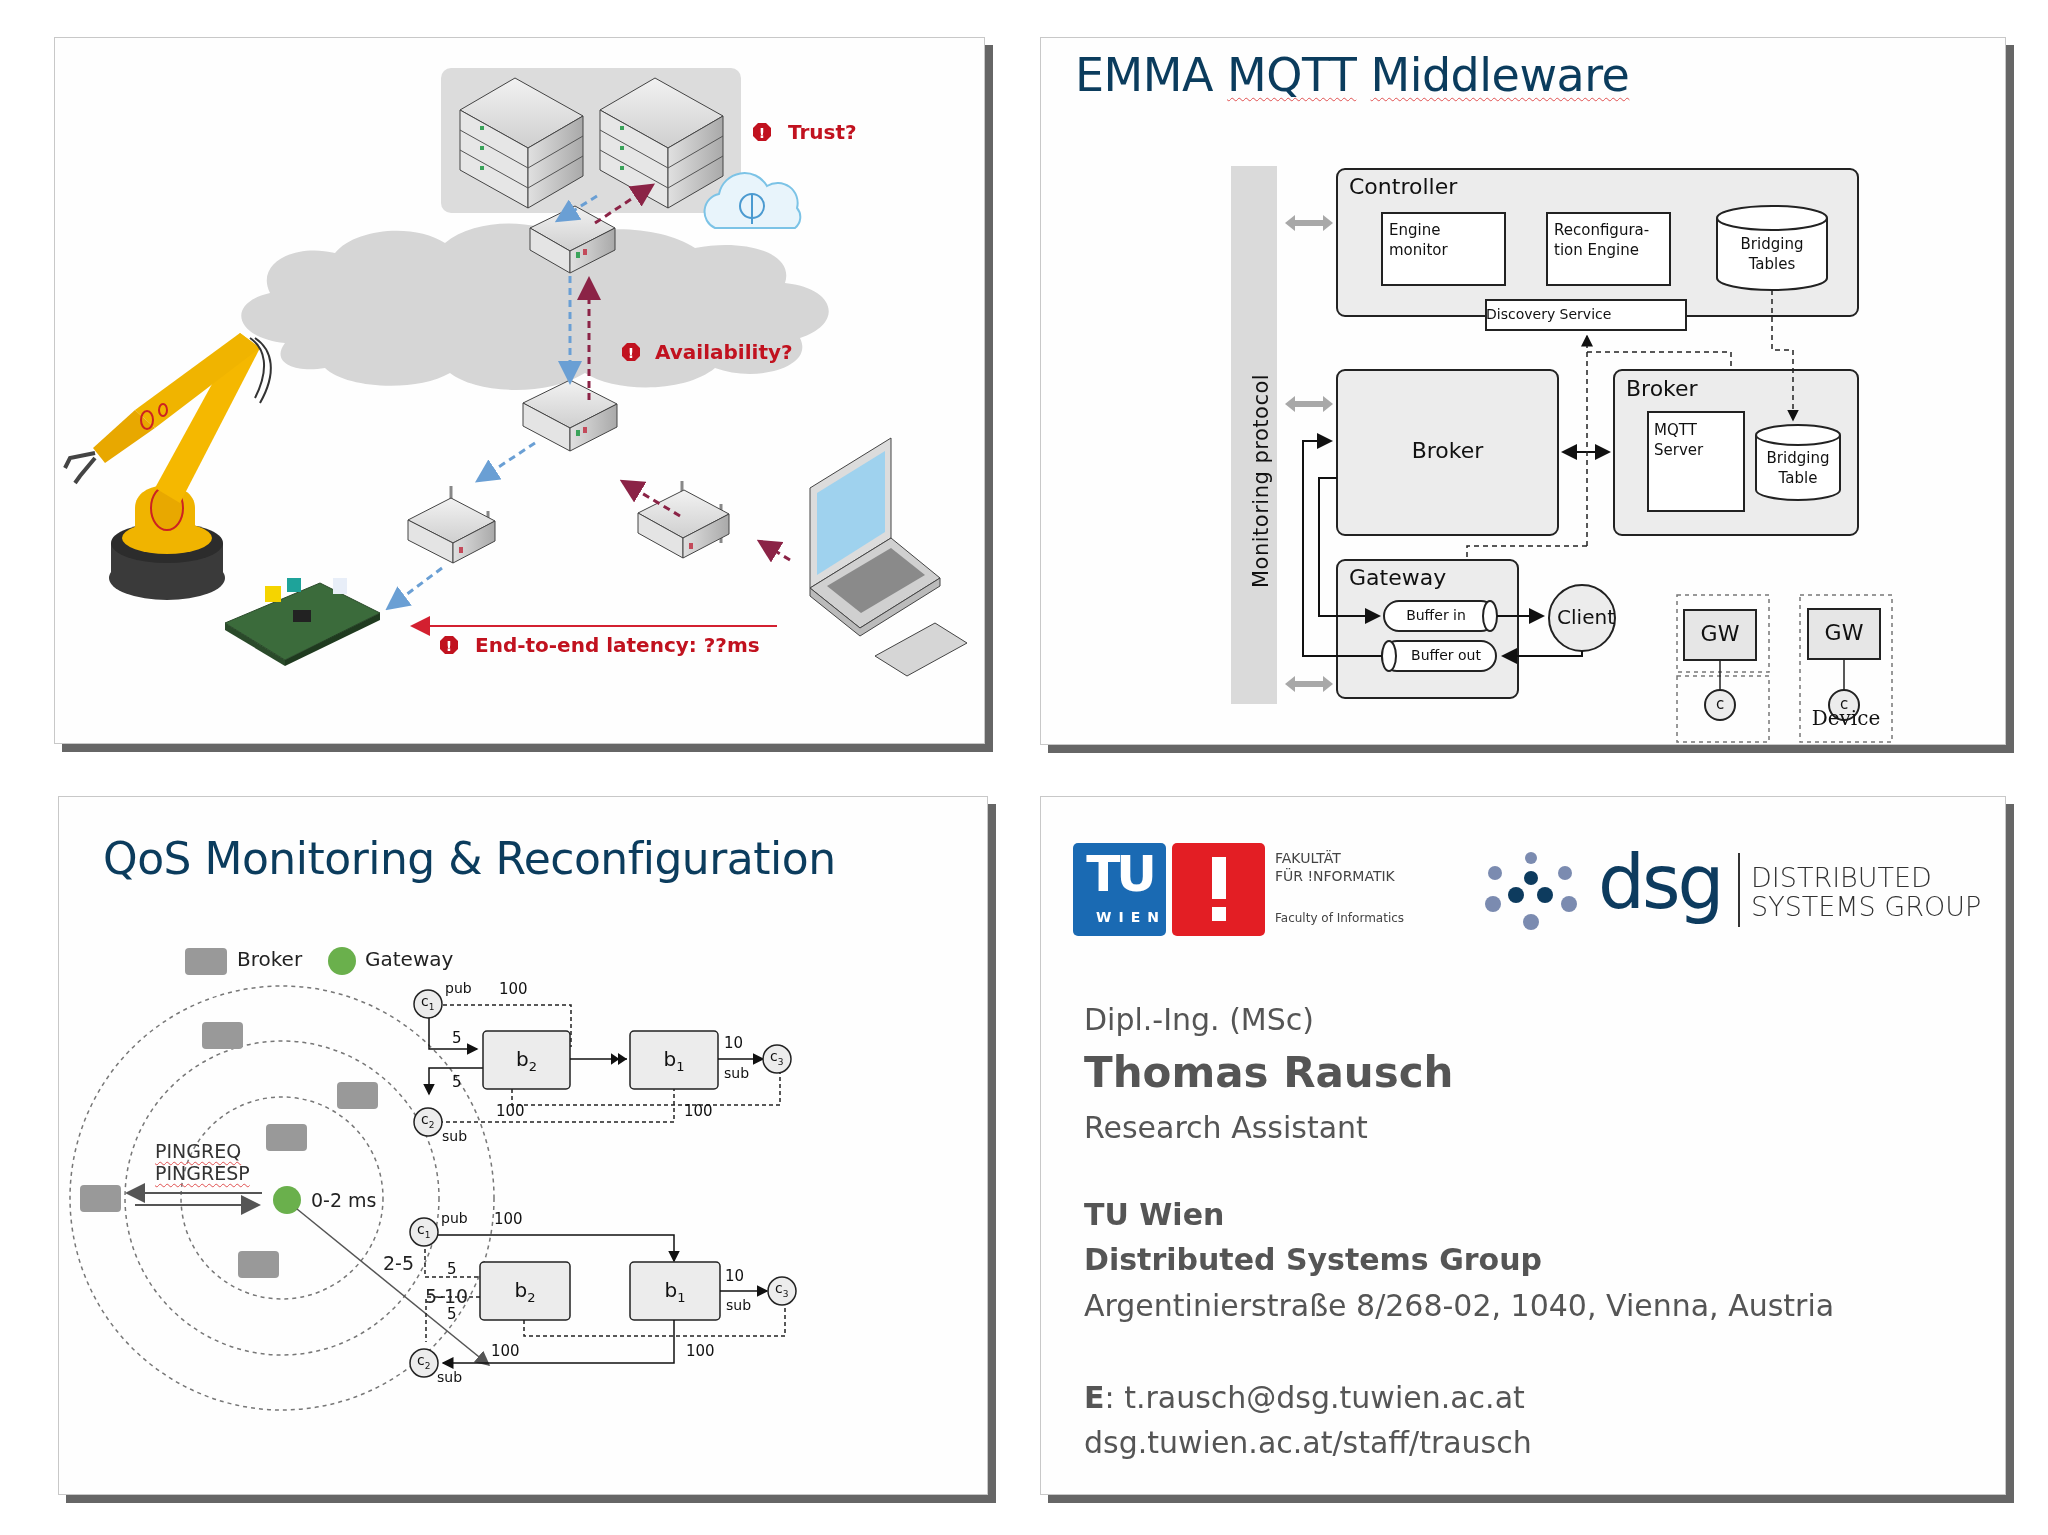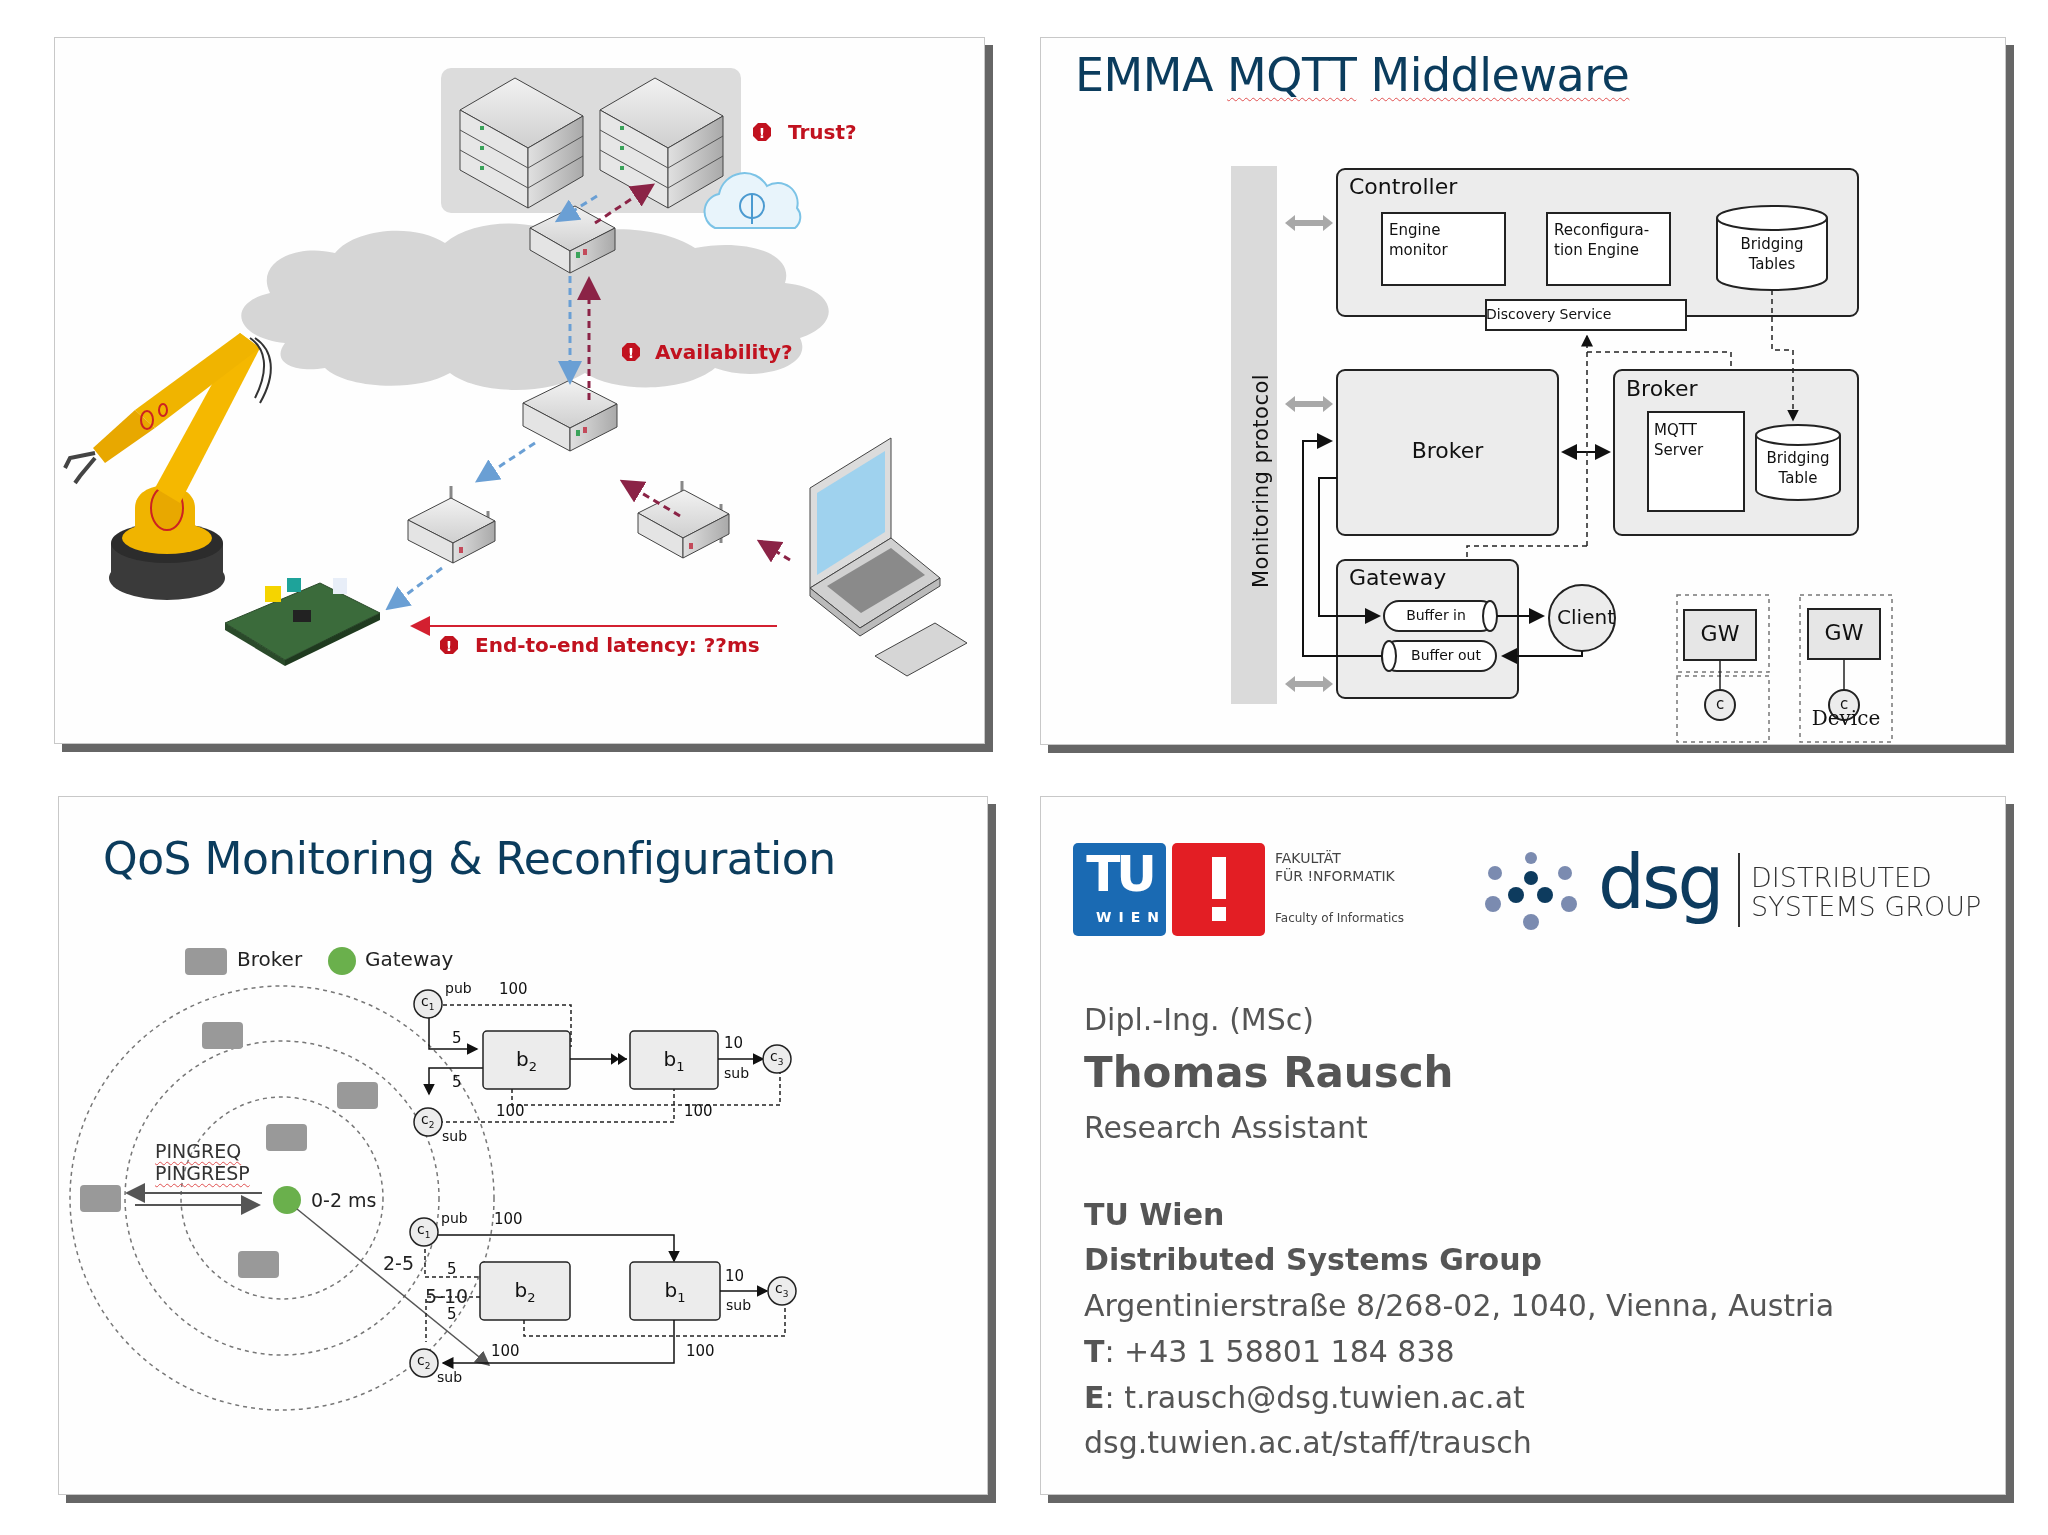--- a/index.html
+++ b/index.html
@@ -427,16 +427,15 @@
     <div>DISTRIBUTED</div>
     <div>SYSTEMS GROUP</div>
   </div>
 
   <div class="card-line" style="top:205px;font-size:30px">Dipl.-Ing. (MSc)</div>
   <div class="card-line" style="top:251px;font-size:42px;font-weight:bold">Thomas Rausch</div>
   <div class="card-line" style="top:313px;font-size:30px">Research Assistant</div>
   <div class="card-line" style="top:400px;font-size:30px;font-weight:bold">TU Wien</div>
   <div class="card-line" style="top:445px;font-size:30px;font-weight:bold">Distributed Systems Group</div>
   <div class="card-line" style="top:491px;font-size:30px">Argentinierstraße 8/268-02, 1040, Vienna, Austria</div>
-  <div class="card-line" style="top:537px;font-size:30px"><b>T</b><span>: +43 1 58801 184 838</span></div>
   <div class="card-line" style="top:583px;font-size:30px"><b>E</b><span>: t.rausch@dsg.tuwien.ac.at</span></div>
   <div class="card-line" style="top:628px;font-size:30px">dsg.tuwien.ac.at/staff/trausch</div>
 </div>
 
 </body></html>

